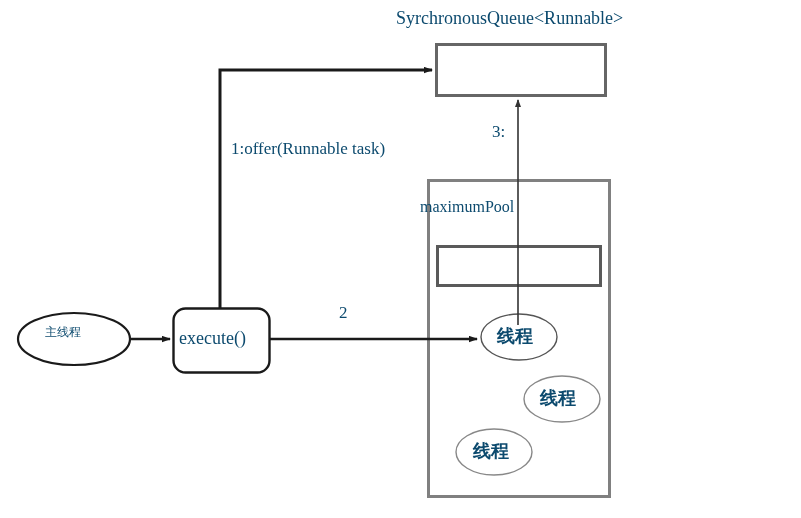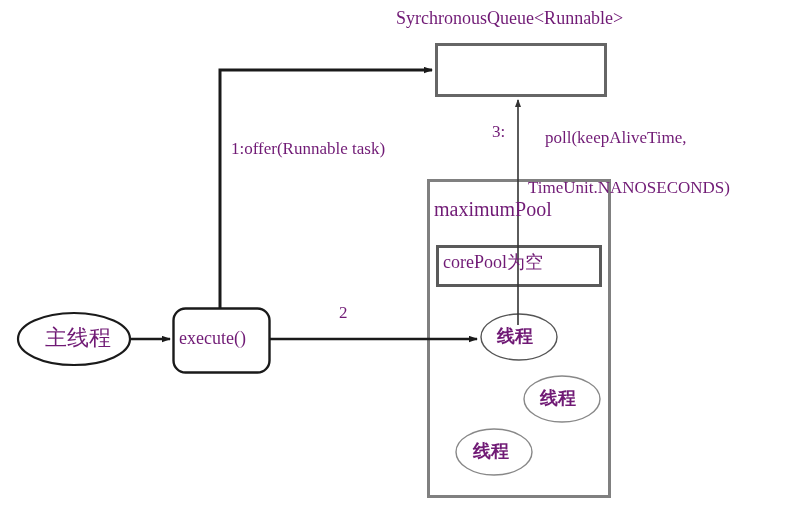--- a/index.html
+++ b/index.html
@@ -20,21 +20,21 @@
   }
   #diagram-svg {
     position: absolute;
     left: 0;
     top: 0;
     width: 801px;
     height: 518px;
   }
   .lbl {
     position: absolute;
-    color: #701a75;
+    color: #0c4a6e;
     white-space: pre;
     line-height: 1.18;
     font-family: "Liberation Serif", "DejaVu Serif", serif;
   }
   .lbl-cn {
     font-family: "DejaVu Sans", "Liberation Sans", sans-serif;
   }
 
   
   #queue-title {
@@ -60,34 +60,34 @@
   #poll-label .line2 {
     display: block;
     margin-top: 10px;
   }
   #step2-label {
     left: 339px;
     top: 303px;
     font-size: 17px;
   }
   #maximumpool-label {
-    left: 434px;
+    left: 420px;
     top: 198px;
-    font-size: 20px;
+    font-size: 16px;
     text-align: center;
   }
   #corepool-label {
     left: 443px;
     top: 252px;
     font-size: 18px;
   }
   #main-thread-label {
     left: 45px;
     top: 325px;
-    font-size: 22px;
+    font-size: 12px;
   }
   #execute-label {
     left: 179px;
     top: 328px;
     font-size: 18px;
     font-family: Liberation Serif, serif;
   }
   .thread-label {
     font-size: 18px;
     font-weight: bold;
@@ -133,30 +133,25 @@
 
     <line x1="518" y1="325" x2="518" y2="100" stroke="#333333" stroke-width="1.6" marker-end="url(#arrow-thin)"></line>
   </svg>
 
   <div class="lbl" id="queue-title">SyrchronousQueue&lt;Runnable&gt;</div>
 
   <div class="lbl" id="offer-label">1:offer(Runnable task)</div>
 
   <div class="lbl" id="poll-index">3:</div>
 
-  <div class="lbl" id="poll-label">
-    <span class="line1">poll(keepAliveTime,</span>
-    <span class="line2">TimeUnit.NANOSECONDS)</span>
-  </div>
 
   <div class="lbl" id="step2-label">2</div>
 
   <div class="lbl" id="maximumpool-label">maximumPool</div>
 
-  <div class="lbl" id="corepool-label">corePool为空</div>
 
   <div class="lbl lbl-cn" id="main-thread-label">主线程</div>
 
   <div class="lbl" id="execute-label">execute()</div>
 
   <div class="lbl lbl-cn thread-label" id="thread-label-1">线程</div>
 
   <div class="lbl lbl-cn thread-label" id="thread-label-2">线程</div>
 
   <div class="lbl lbl-cn thread-label" id="thread-label-3">线程</div>

